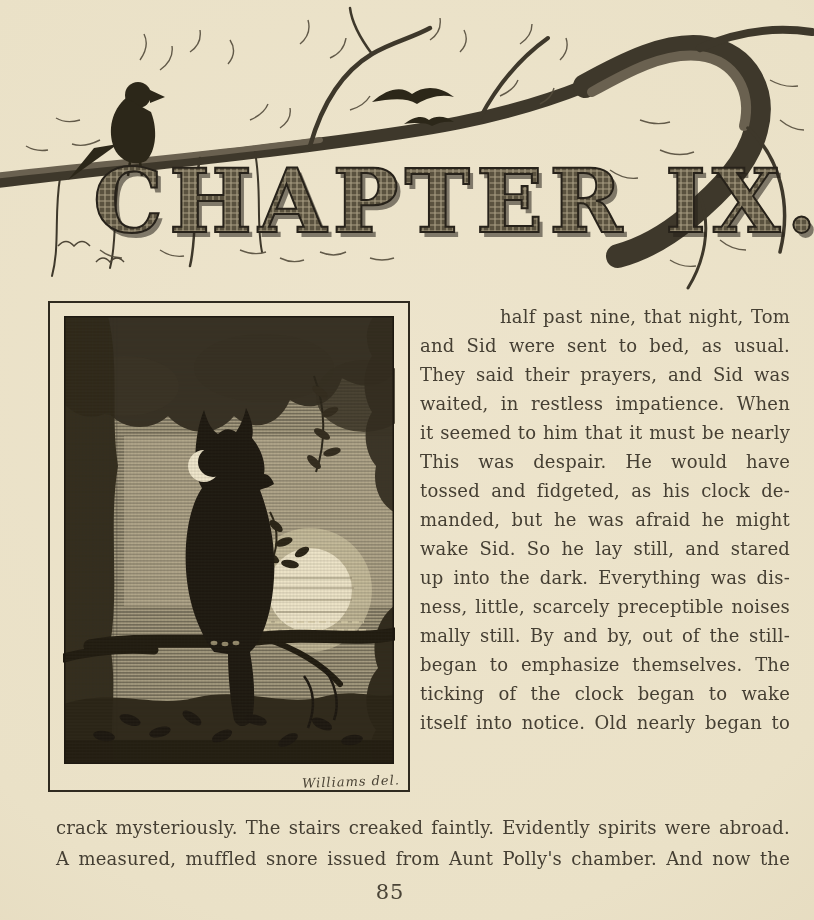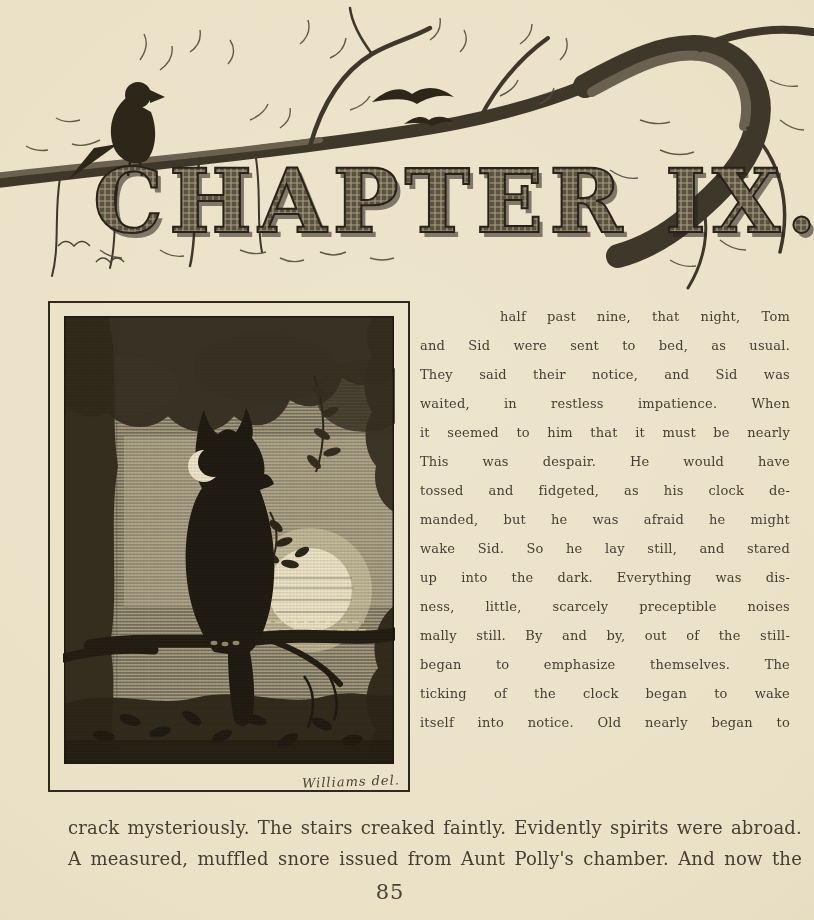--- a/index.html
+++ b/index.html
@@ -20,34 +20,34 @@
   #engraving{position:absolute;left:13px;top:13px;width:332px;height:448px;}
   #signature{
     position:absolute;right:8px;bottom:1px;
     font-style:italic;font-size:13px;color:#4a4335;
     transform:rotate(-2deg);letter-spacing:1px;
   }
   
   #column{left:420px;top:302px;width:370px;}
   .jline{
     display:block;width:100%;
-    font-size:13px;line-height:29px;letter-spacing:.2px;
+    font-size:18px;line-height:29px;letter-spacing:.2px;
     text-align:justify;text-align-last:justify;
     white-space:nowrap;
   }
   #line-0{padding-left:80px;width:290px;}
   #dropcap{
     position:absolute;left:-5px;top:-16px;
     font-size:60px;font-weight:bold;line-height:1;
     letter-spacing:-10px;color:#39342a;
     text-shadow:1px 1px 0 #8d8468;
     padding-right:10px;
   }
   
-  #footer{left:68px;top:812px;width:734px;}
+  #footer{left:56px;top:812px;width:734px;}
   #footer .jline{font-size:18px;line-height:31px;}
   
   #page-number{
     left:0;top:880px;width:780px;text-align:center;
     font-size:21px;letter-spacing:1px;color:#4a4437;
   }
 </style>
 </head>
 <body>
 
@@ -196,21 +196,21 @@
       <rect width="330" height="448" fill="url(#hl)" opacity="0.18"></rect>
       <rect width="330" height="448" fill="url(#vl)" opacity="0.1"></rect>
       <rect x="0.75" y="0.75" width="328.5" height="446.5" fill="none" stroke="#1d1810" stroke-width="1.5"></rect>
     </svg>
     <span id="signature">Williams del.</span>
   </div>
 
   <div id="column" class="abs">
     <div id="line-0" class="jline">half past nine, that night, Tom</div>
     <div class="jline">and Sid were sent to bed, as usual.</div>
-    <div class="jline">They said their notice, and Sid was</div>
+    <div class="jline">They said their prayers, and Sid was</div>
     <div class="jline">waited, in restless impatience. When</div>
     <div class="jline">it seemed to him that it must be nearly</div>
     <div class="jline">This was despair. He would have</div>
     <div class="jline">tossed and fidgeted, as his clock de-</div>
     <div class="jline">manded, but he was afraid he might</div>
     <div class="jline">wake Sid. So he lay still, and stared</div>
     <div class="jline">up into the dark. Everything was dis-</div>
     <div class="jline">ness, little, scarcely preceptible noises</div>
     <div class="jline">mally still. By and by, out of the still-</div>
     <div class="jline">began to emphasize themselves. The</div>

